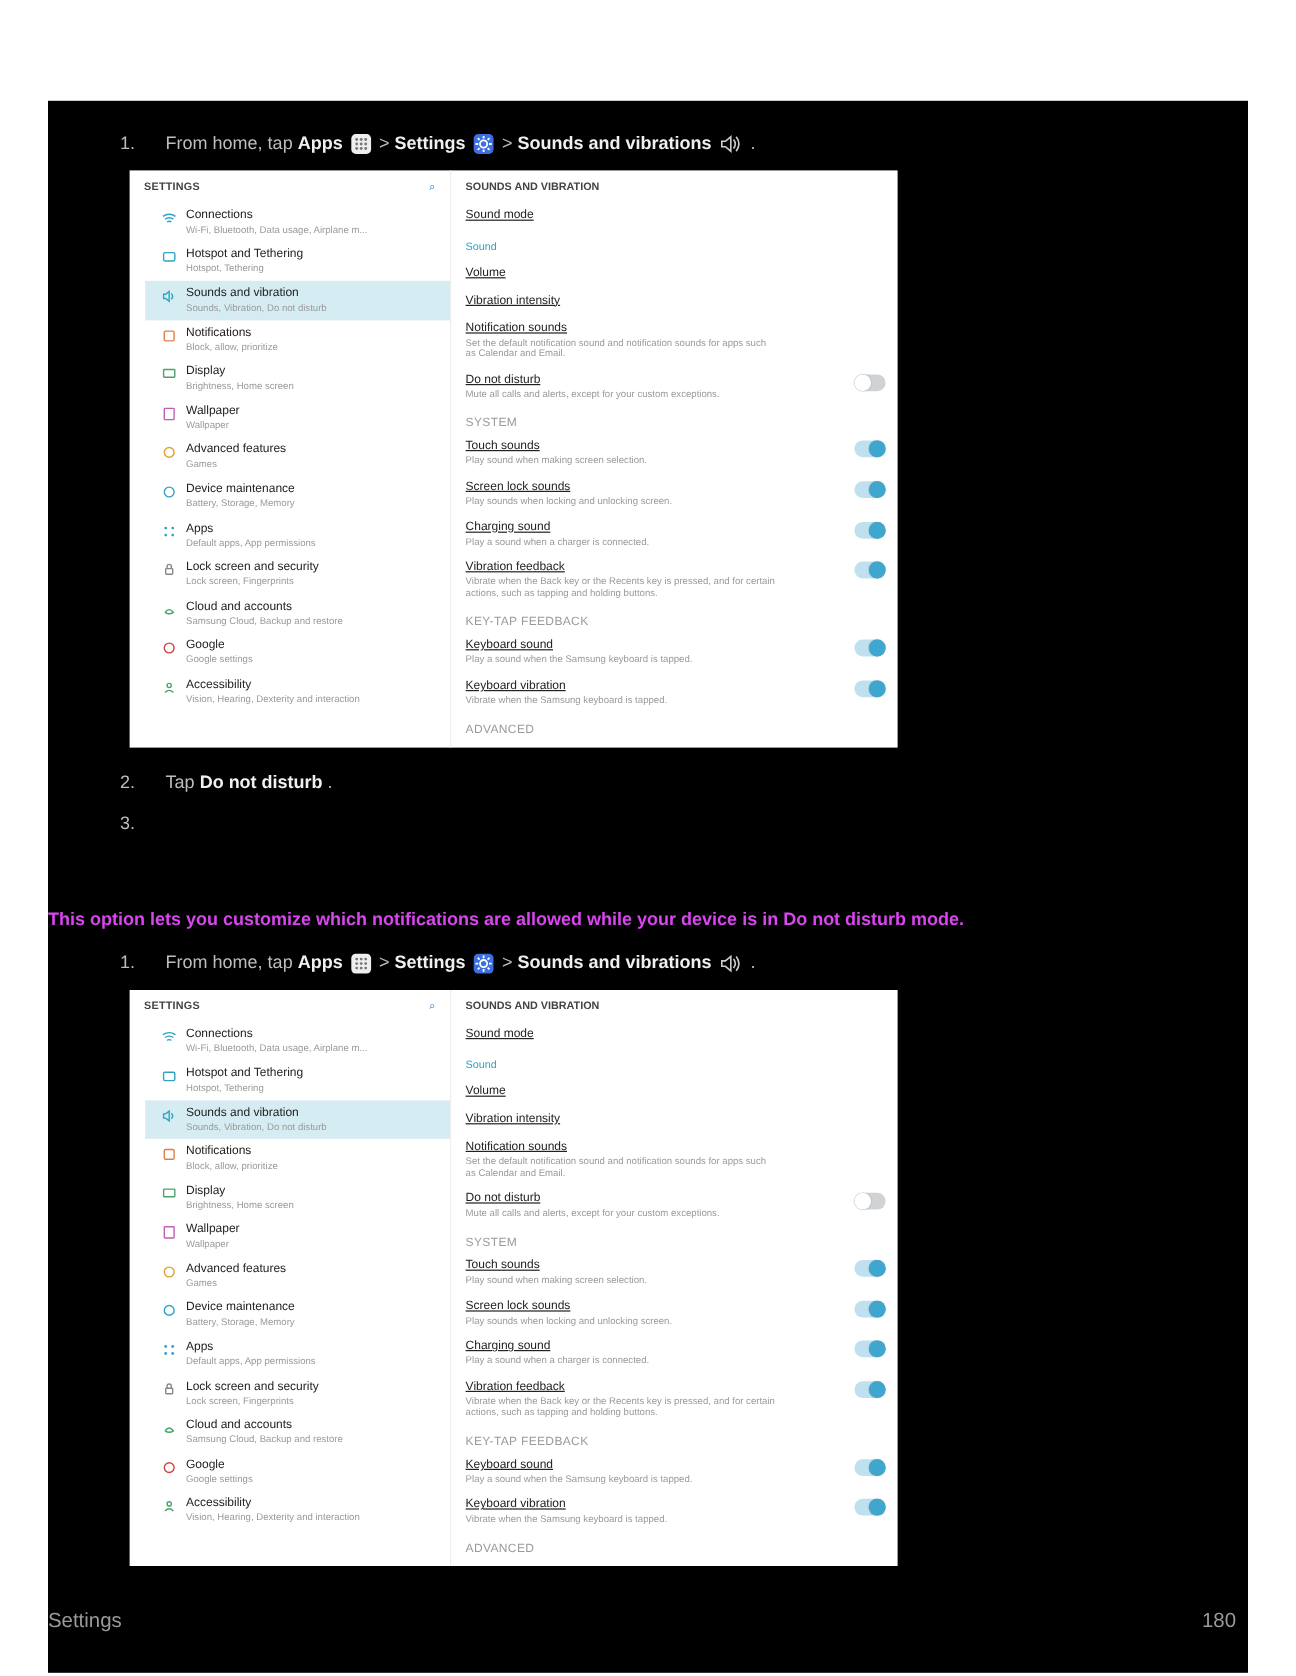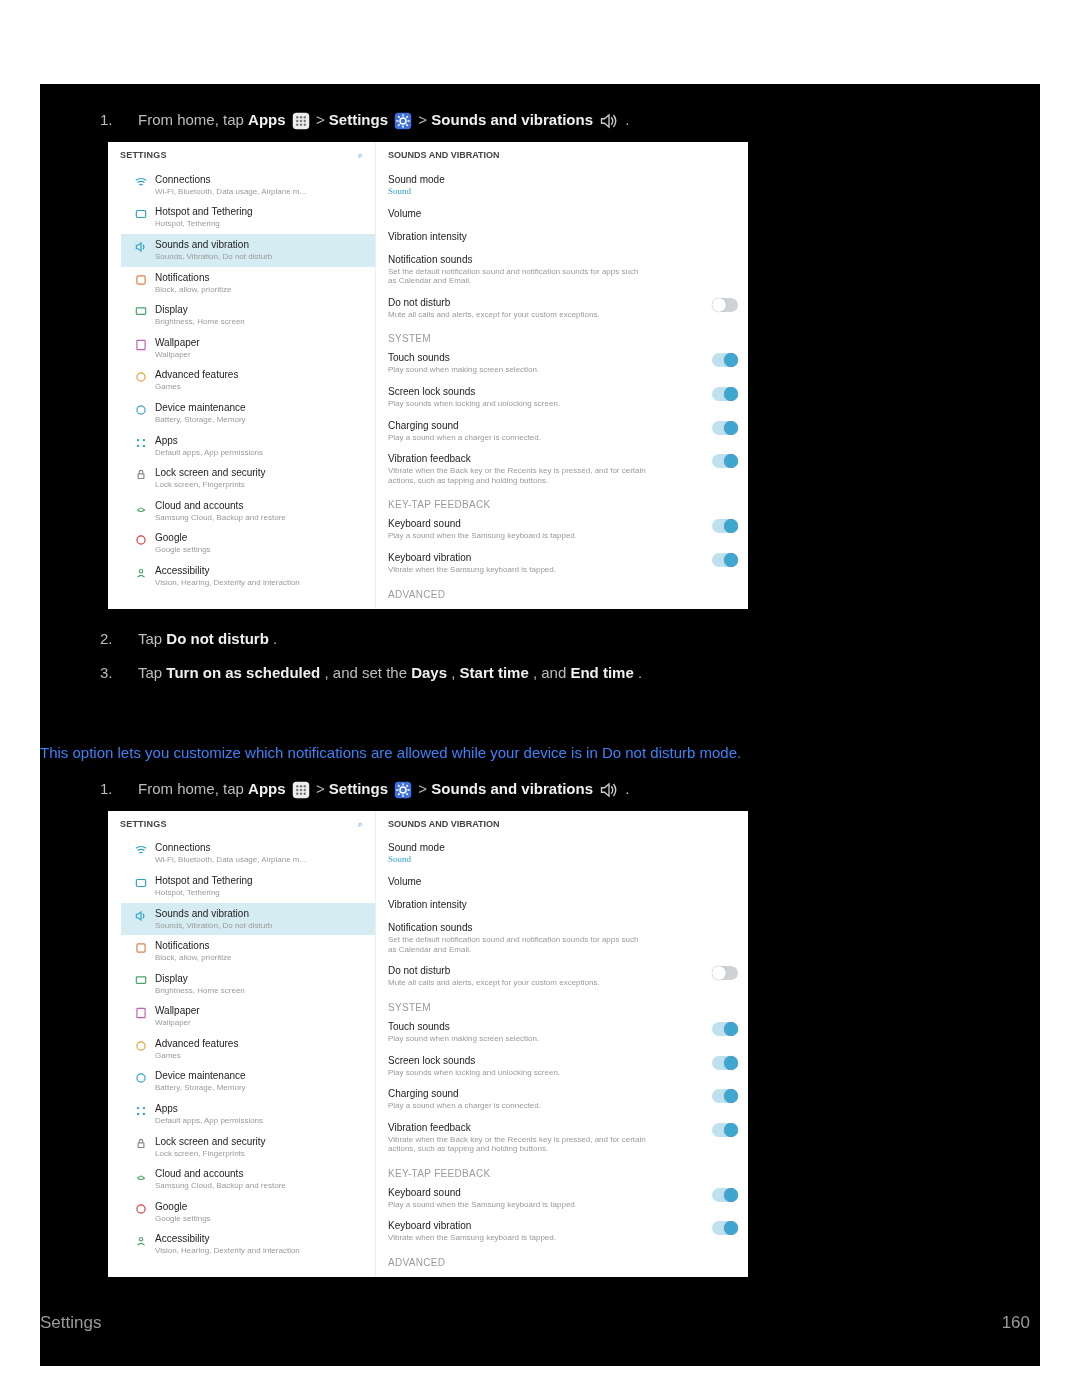--- a/index.html
+++ b/index.html
@@ -24,21 +24,21 @@
   }
   .step-num { width: 38px; flex: 0 0 38px; }
   .gray { color: #bdbdbd; }
   .bold { color: #f0f0f0; font-weight: 700; }
   .icon-box {
     display: inline-flex;
     vertical-align: middle;
     margin: 0 2px;
   }
   .icon-box svg { display: block; }
-  .body-text { margin: 18px 0 12px 0; color: #3b82f6; }
+  .body-text { margin: 18px 0 12px 0; color: #d946ef; font-weight: bold; }
   
   .mock {
     width: 640px;
     background: #fff;
     color: #333;
     display: flex;
     font-size: 10px;
     margin: 8px 0 18px 8px;
     line-height: 1.2;
   }
@@ -72,23 +72,23 @@
   .mitem.sel { background: #d6ecf3; }
   .mitem .ic {
     width: 20px; flex: 0 0 20px;
     display: flex; align-items: flex-start; justify-content: center;
     padding-top: 1px;
   }
   .mitem .txt { padding-left: 4px; }
   .mitem .ttl { color: #222; font-size: 10px; }
   .mitem .sub { color: #9a9a9a; font-size: 8px; margin-top: 1px; }
   .ritem { padding: 5px 2px 6px 2px; border-bottom: 0; position: relative; }
-  .ritem .ttl { color: #222; font-size: 10px; }
+  .ritem .ttl { color: #222; font-size: 10px; text-decoration: underline; }
   .ritem .sub { color: #9a9a9a; font-size: 8px; margin-top: 1px; max-width: 260px;}
-  .ritem .val { color: #2ea3c4; font-size: 9px; margin-top:0;font-family:Liberation Serif, serif;}
+  .ritem .val { color: #2ea3c4; font-size: 9px; margin-top:14px;}
   .shd { color: #9a9a9a; font-size: 10px; letter-spacing: .3px; margin: 8px 0 2px 2px; }
   .tog {
     position: absolute; right: 4px; top: 6px;
     width: 26px; height: 14px; border-radius: 7px;
     background: #cfd3d6;
   }
   .tog.on { background: #bfe1ef; }
   .tog .knob {
     position: absolute; top: 0; width: 14px; height: 14px; border-radius: 50%;
     background: #fff; box-shadow: 0 0 1px rgba(0,0,0,.4);
@@ -388,31 +388,20 @@
     <div class="step-num gray">2.</div>
     <div>
       <span class="gray">Tap </span>
       <span class="bold">Do not disturb</span>
       <span class="gray">.</span>
     </div>
   </div>
 
   <div class="step">
     <div class="step-num gray">3.</div>
-    <div>
-      <span class="gray">Tap </span>
-      <span class="bold">Turn on as scheduled</span>
-      <span class="gray">, and set the </span>
-      <span class="bold">Days</span>
-      <span class="gray">, </span>
-      <span class="bold">Start time</span>
-      <span class="gray">, and </span>
-      <span class="bold">End time</span>
-      <span class="gray">.</span>
-    </div>
   </div>
 
   <div style="height:28px"></div>
 
   <div class="body-text" style="margin-left:-60px;">This option lets you customize which notifications are allowed while your device is in Do not disturb mode.</div>
 
   <div class="step">
     <div class="step-num gray">1.</div>
     <div>
       <span class="gray">From home, tap </span>
@@ -685,17 +674,17 @@
             <div class="tog on">
               <div class="knob"></div>
             </div>
           </div>
       <div class="shd">ADVANCED</div>
     </div>
   </div>
 
   <div class="footer" style="margin-left:-60px; margin-right:-50px;">
     <span>Settings</span>
-    <span>160</span>
+    <span>180</span>
   </div>
 
 </div>
 </div>
 
 </body></html>

